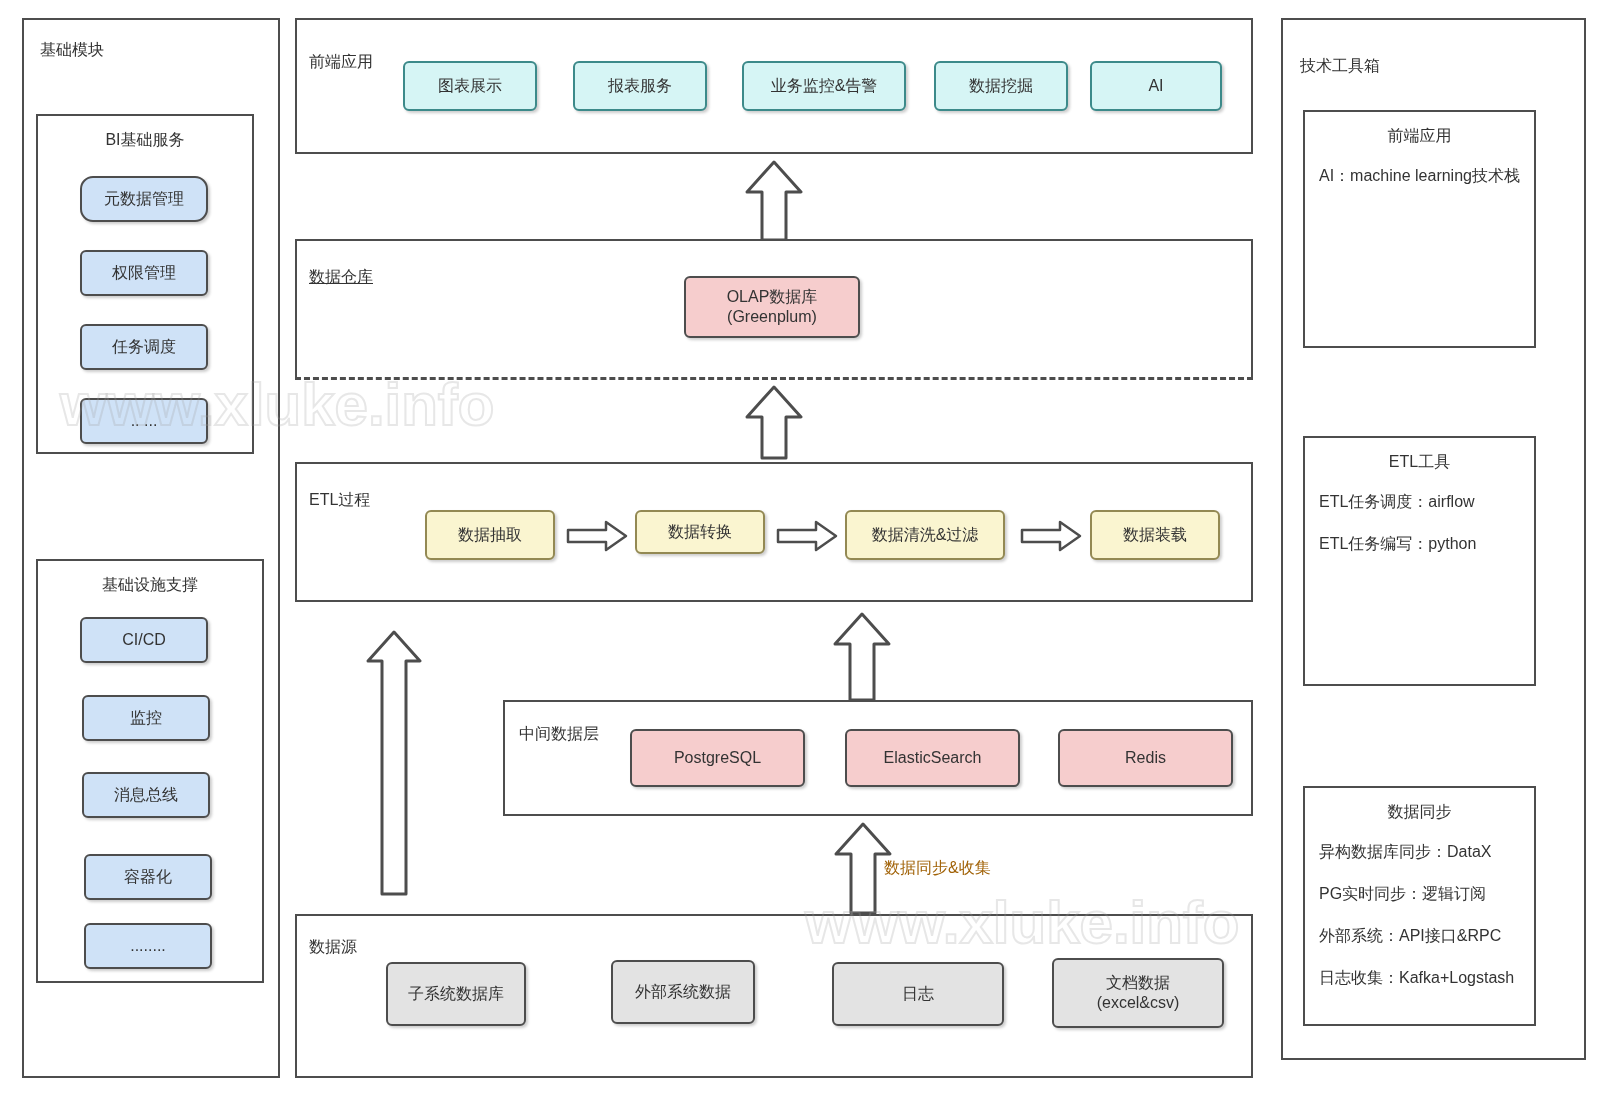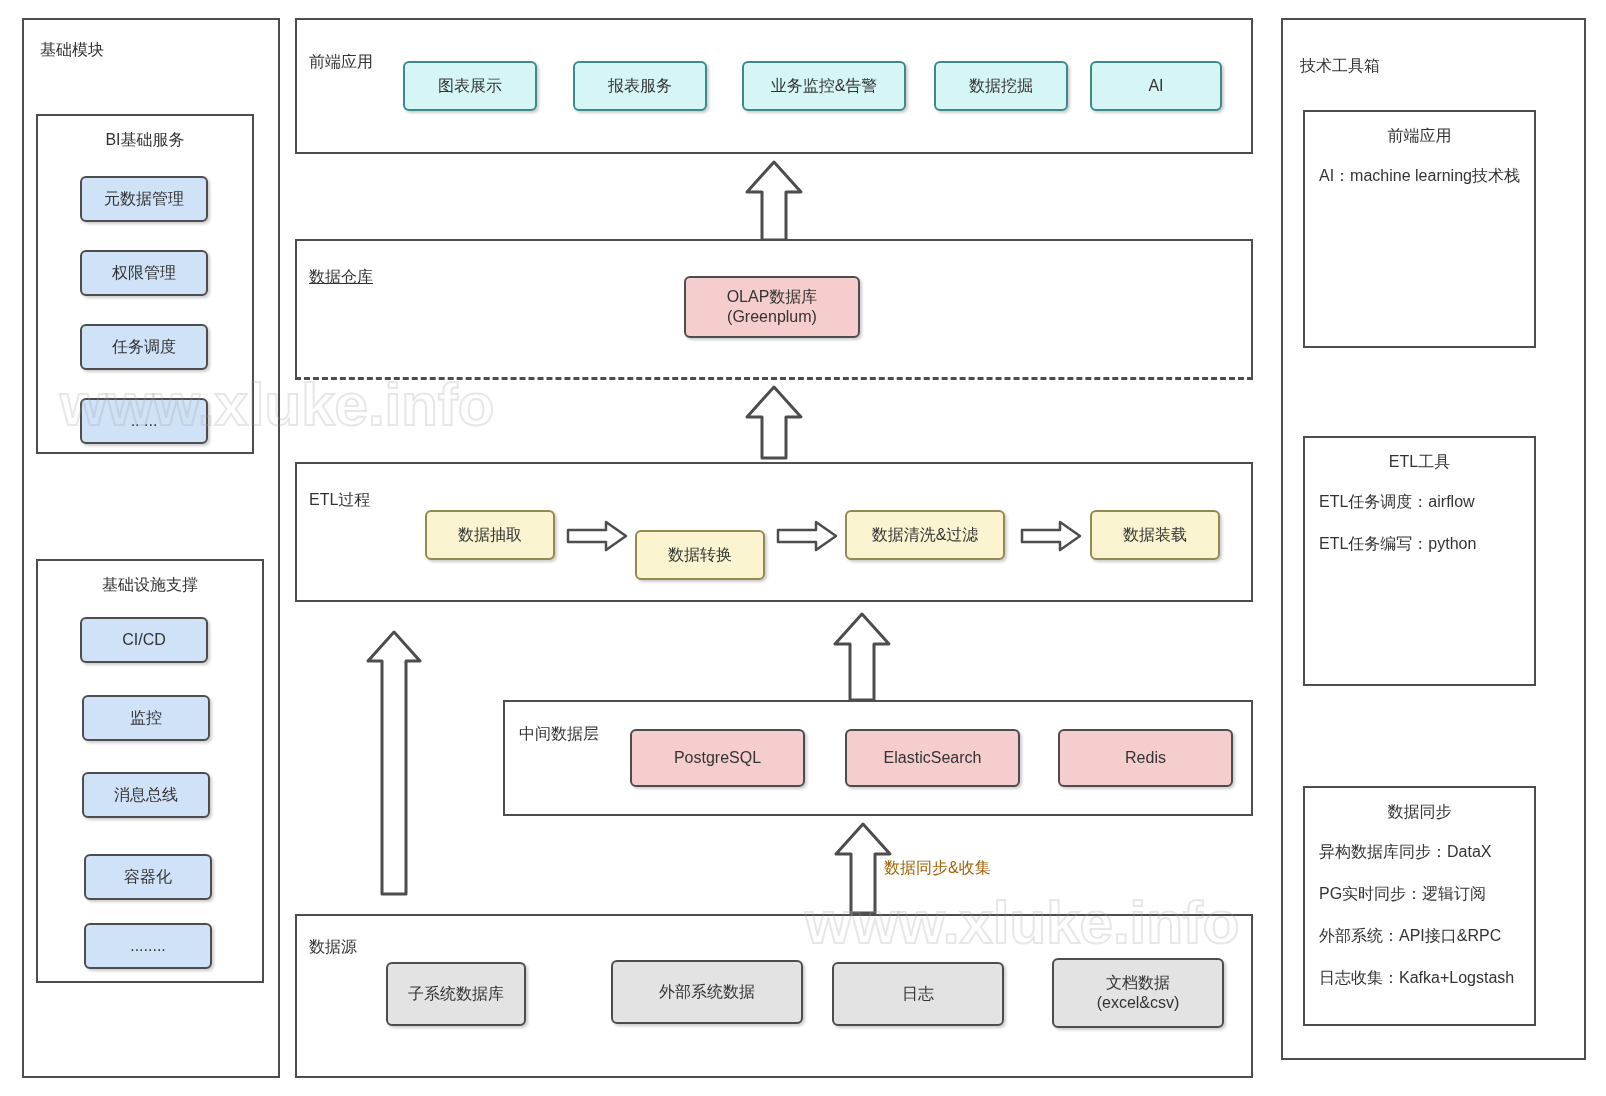--- a/index.html
+++ b/index.html
@@ -53,21 +53,21 @@
 </head>
 <body>
 
 <div class="panel" style="left:22px;top:18px;width:258px;height:1060px;">
   <div class="panel-title" style="left:16px;top:20px;">基础模块</div>
 </div>
 
 <div class="panel" style="left:36px;top:114px;width:218px;height:340px;">
   <div class="panel-title center" style="top:14px;">BI基础服务</div>
 </div>
-<div class="node n-blue" style="left:80px;top:176px;width:128px;height:46px;">元数据管理</div>
+<div class="node n-blue" style="left:80px;top:176px;width:128px;height:46px;border-radius:13px;">元数据管理</div>
 <div class="node n-blue" style="left:80px;top:250px;width:128px;height:46px;">权限管理</div>
 <div class="node n-blue" style="left:80px;top:324px;width:128px;height:46px;">任务调度</div>
 <div class="node n-blue" style="left:80px;top:398px;width:128px;height:46px;">..  ...</div>
 
 <div class="panel" style="left:36px;top:559px;width:228px;height:424px;">
   <div class="panel-title center" style="top:14px;">基础设施支撑</div>
 </div>
 <div class="node n-blue" style="left:80px;top:617px;width:128px;height:46px;">CI/CD</div>
 <div class="node n-blue" style="left:82px;top:695px;width:128px;height:46px;">监控</div>
 <div class="node n-blue" style="left:82px;top:772px;width:128px;height:46px;">消息总线</div>
@@ -103,21 +103,21 @@
 
 <div class="panel" style="left:295px;top:462px;width:958px;height:140px;">
   <div class="panel-title" style="left:12px;top:26px;">ETL过程</div>
 </div>
 <div class="node n-yellow" style="left:425px;top:510px;width:130px;height:50px;">数据抽取</div>
 <div class="arrow" style="left:566px;top:520px;">
   <svg width="62" height="32" viewBox="0 0 62 32">
     <path d="M2 10 L40 10 L40 2 L60 16 L40 30 L40 22 L2 22 Z" fill="#ffffff" stroke="#4d4d4d" stroke-width="2.5" stroke-linejoin="round"></path>
   </svg>
 </div>
-<div class="node n-yellow" style="left:635px;top:510px;width:130px;height:50px;margin-top:20px;">数据转换</div>
+<div class="node n-yellow" style="left:635px;top:510px;width:130px;height:44px;">数据转换</div>
 <div class="arrow" style="left:776px;top:520px;">
   <svg width="62" height="32" viewBox="0 0 62 32">
     <path d="M2 10 L40 10 L40 2 L60 16 L40 30 L40 22 L2 22 Z" fill="#ffffff" stroke="#4d4d4d" stroke-width="2.5" stroke-linejoin="round"></path>
   </svg>
 </div>
 <div class="node n-yellow" style="left:845px;top:510px;width:160px;height:50px;">数据清洗&amp;过滤</div>
 <div class="arrow" style="left:1020px;top:520px;">
   <svg width="62" height="32" viewBox="0 0 62 32">
     <path d="M2 10 L40 10 L40 2 L60 16 L40 30 L40 22 L2 22 Z" fill="#ffffff" stroke="#4d4d4d" stroke-width="2.5" stroke-linejoin="round"></path>
   </svg>
@@ -147,21 +147,21 @@
   <svg width="60" height="93" viewBox="0 0 60 93">
     <path d="M30 2 L57 32 L42 32 L42 91 L18 91 L18 32 L3 32 Z" fill="#ffffff" stroke="#4d4d4d" stroke-width="3" stroke-linejoin="round"></path>
   </svg>
 </div>
 <div class="arrow-label" style="left:884px;top:858px;">数据同步&amp;收集</div>
 
 <div class="panel" style="left:295px;top:914px;width:958px;height:164px;">
   <div class="panel-title" style="left:12px;top:21px;">数据源</div>
 </div>
 <div class="node n-gray" style="left:386px;top:962px;width:140px;height:64px;">子系统数据库</div>
-<div class="node n-gray" style="left:611px;top:960px;width:192px;height:64px;">外部系统数据</div>
+<div class="node n-gray" style="left:611px;top:960px;width:144px;height:64px;">外部系统数据</div>
 <div class="node n-gray" style="left:832px;top:962px;width:172px;height:64px;">日志</div>
 <div class="node n-gray" style="left:1052px;top:958px;width:172px;height:70px;white-space:pre-line;">文档数据
 (excel&amp;csv)</div>
 
 <div class="panel" style="left:1281px;top:18px;width:305px;height:1042px;">
   <div class="panel-title" style="left:17px;top:36px;">技术工具箱</div>
 </div>
 
 <div class="card" style="left:1303px;top:110px;width:233px;height:238px;">
   <div class="card-title">前端应用</div>

